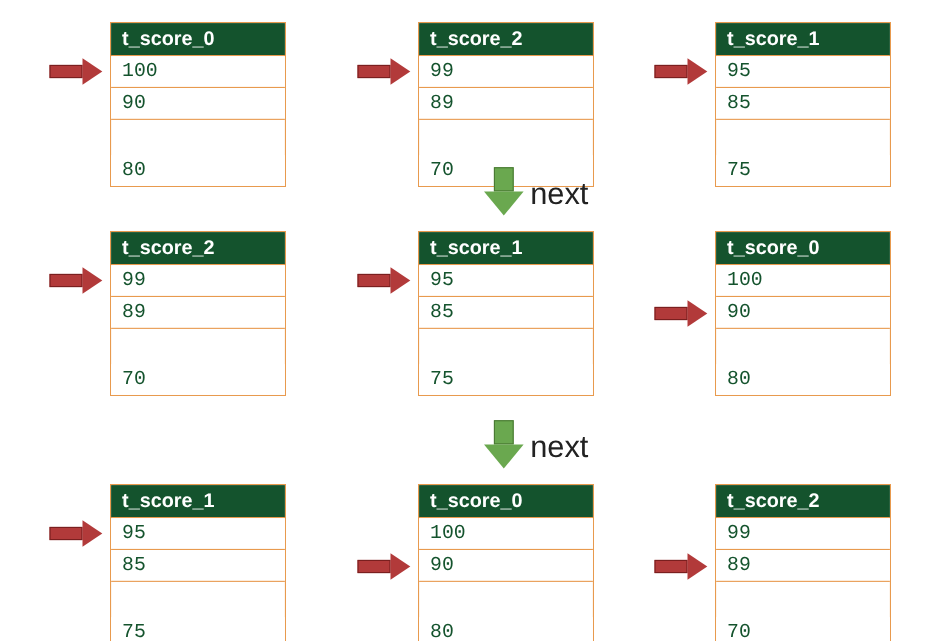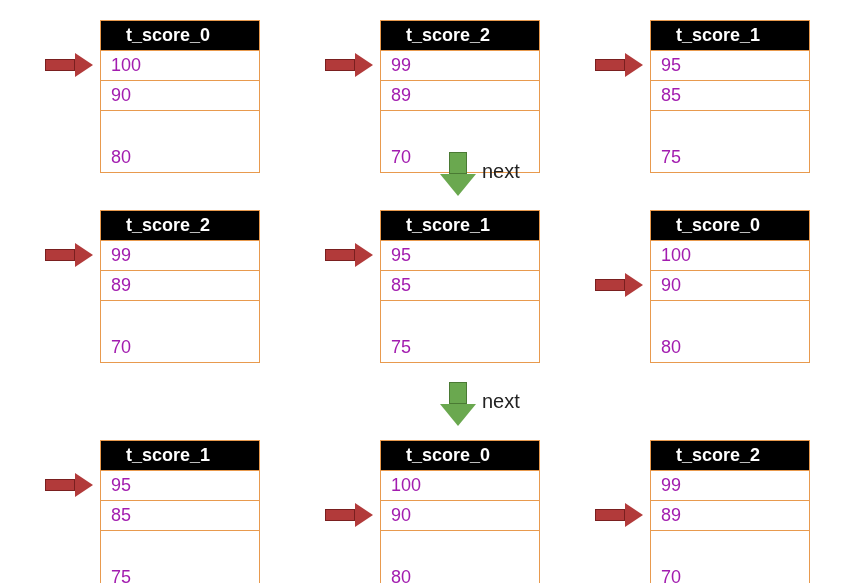--- a/index.html
+++ b/index.html
@@ -15,31 +15,32 @@
     position: relative;
     width: 823px;
     height: 563px;
   }
   .tbl {
     position: absolute;
     width: 160px;
     border: 1px solid #e89a4e;
   }
   .tbl .hdr {
-    background: #000000;
+    background: #14532d;
     color: #fff;
     font-weight: bold;
-    padding: 4px 25px;
+    padding: 4px 10px;
     border-bottom: 1px solid #e89a4e;
   }
   .tbl .cell {
     background: #fff;
-    color: #a21caf;
+    color: #14532d;
     padding: 4px 10px;
     border-bottom: 1px solid #e89a4e;
+    font-family: Liberation Mono, monospace;
   }
   .tbl .cell:last-child { border-bottom: none; margin-top: 32px; }
 
   
   .ptr {
     position: absolute;
     width: 50px;
     height: 24px;
   }
   .ptr .shaft {
@@ -89,21 +90,21 @@
     width: 0; height: 0;
     border-left: 18px solid transparent;
     border-right: 18px solid transparent;
     border-top: 22px solid #6aa84f;
   }
   .nextlabel {
     position: absolute;
     left: 42px;
     top: 8px;
     color: #222;
-    font-size: 20px;
+    font-size: 28px;
   }
 </style>
 </head>
 <body>
 
 <div class="stage">
 
   <div class="ptr" style="left:35px; top:43px;">
     <div class="shaft"></div>
       <div class="head"></div>

